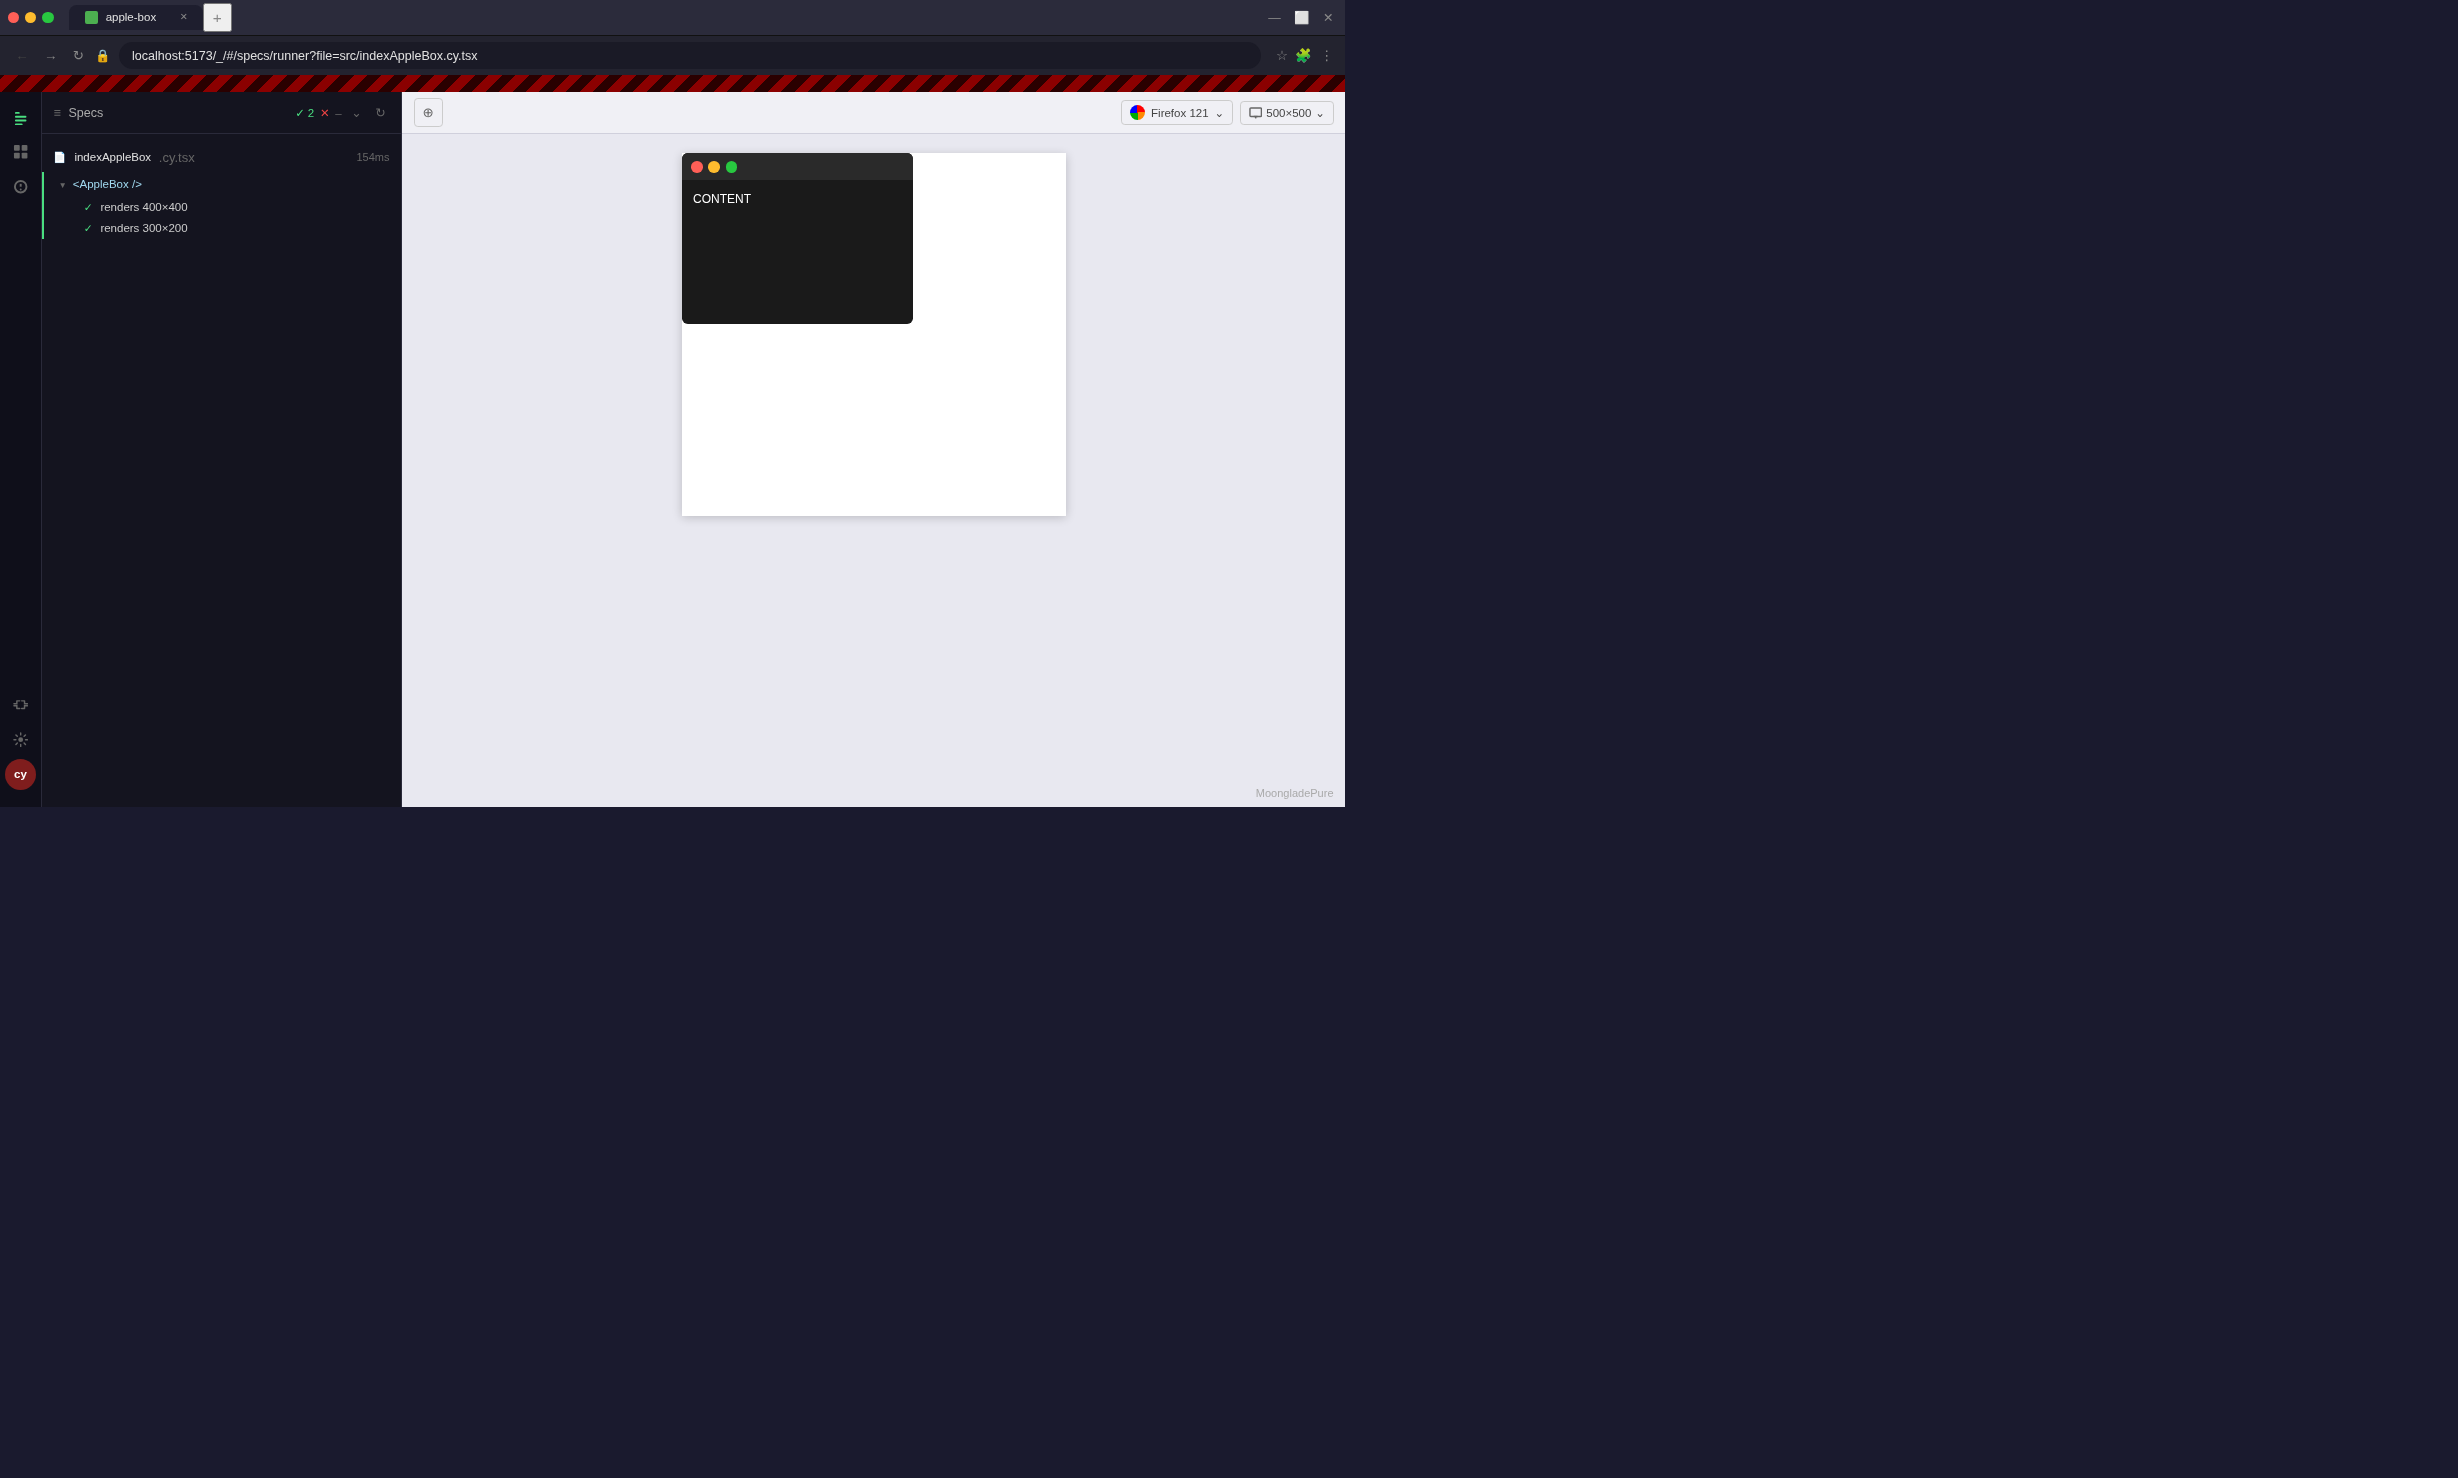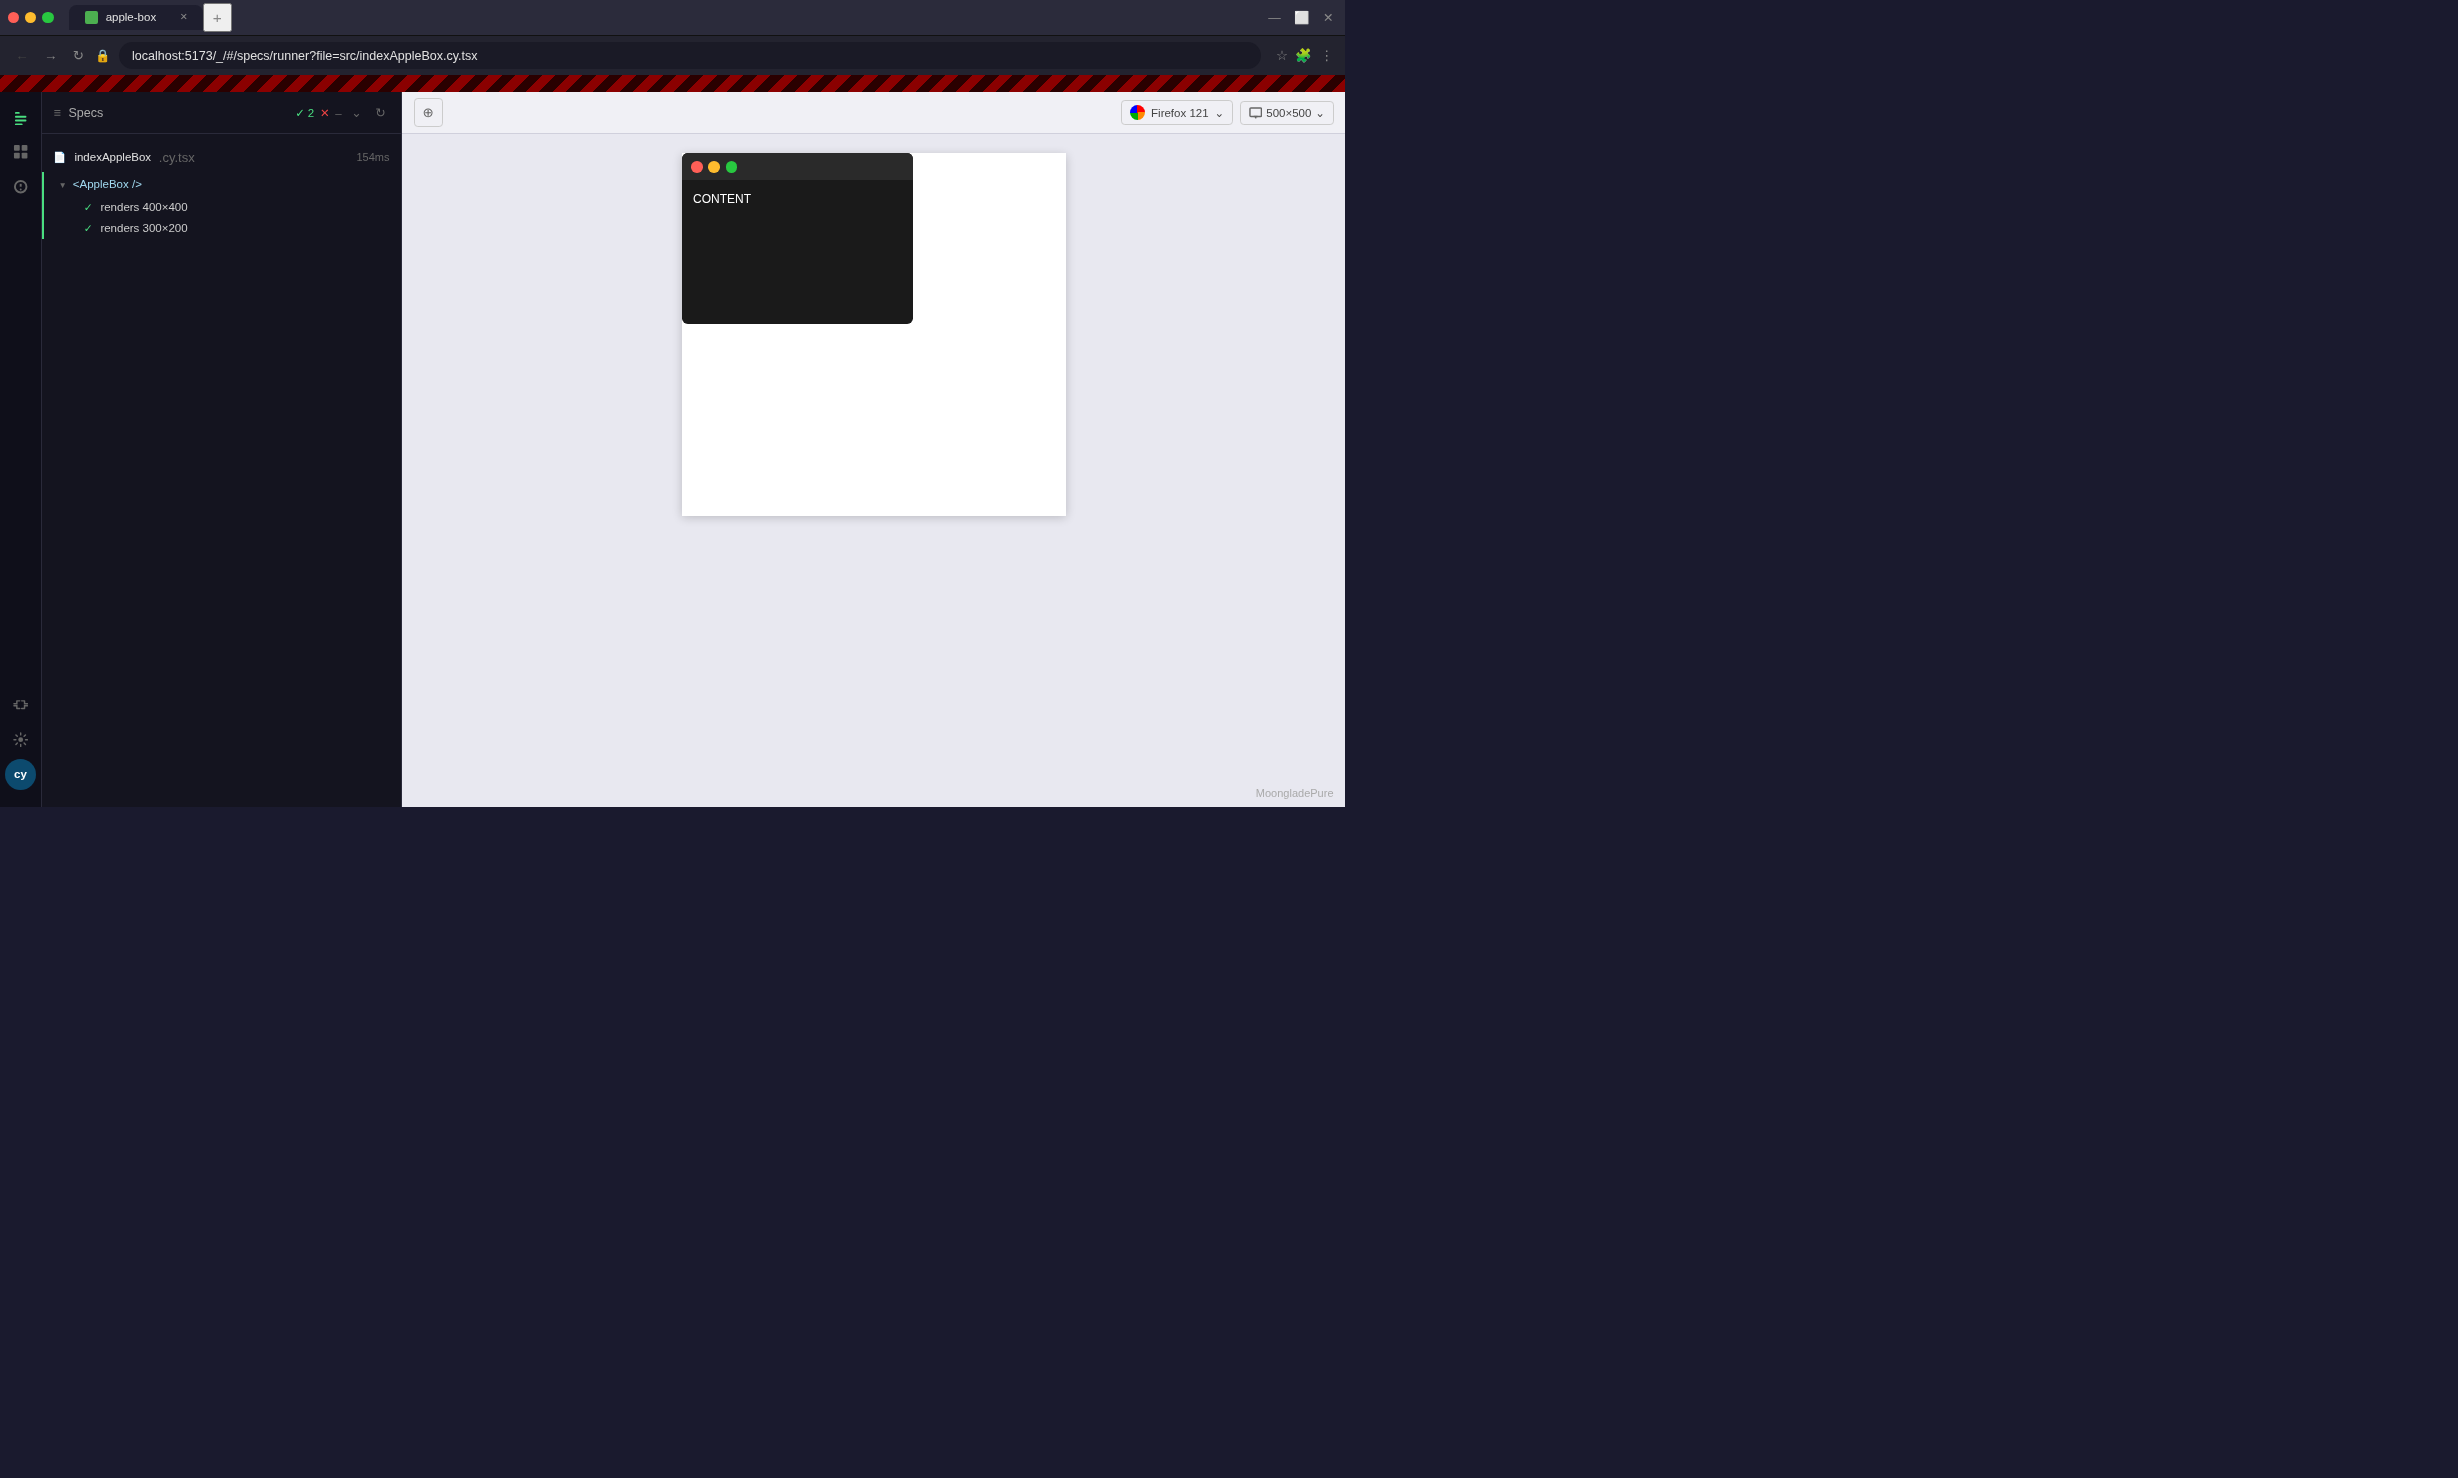--- a/index.html
+++ b/index.html
@@ -119,21 +119,21 @@
       align-items: center;
       justify-content: center;
       font-size: 13.4px;
     }
     .sidebar-icon-btn.active { color: #4ade80; }
     .sidebar-icon-spacer { flex: 1; }
     .cy-logo {
       width: 31px;
       height: 31px;
       border-radius: 50%;
-      background: #0c4a6e;
+      background: #7f1d1d;
       display: flex;
       align-items: center;
       justify-content: center;
       color: white;
       font-size: 11.5px;
       font-weight: bold;
       margin-bottom: 7.7px;
     }
 
     

